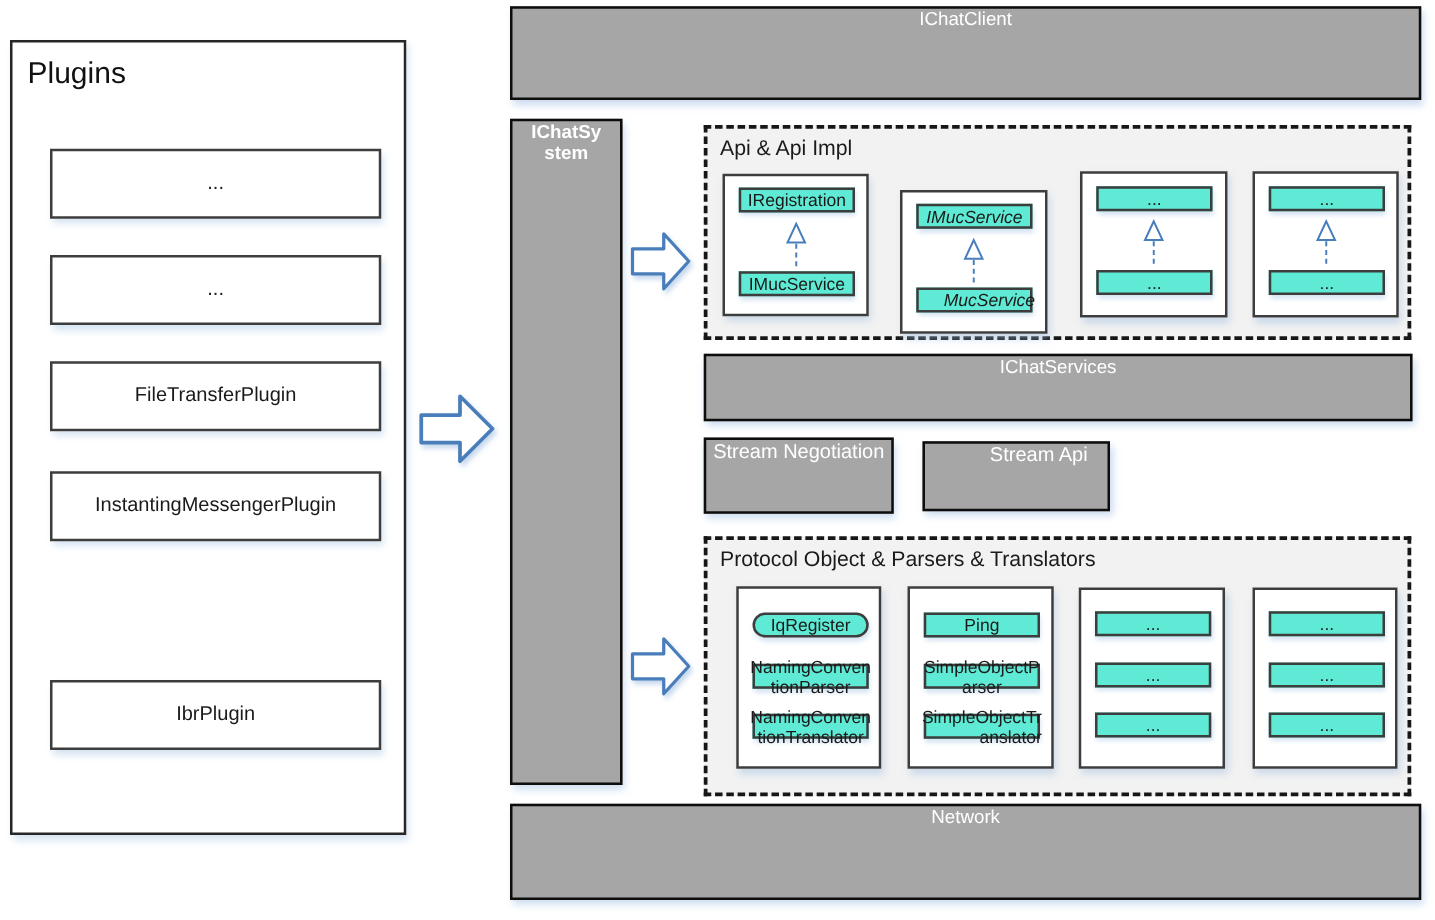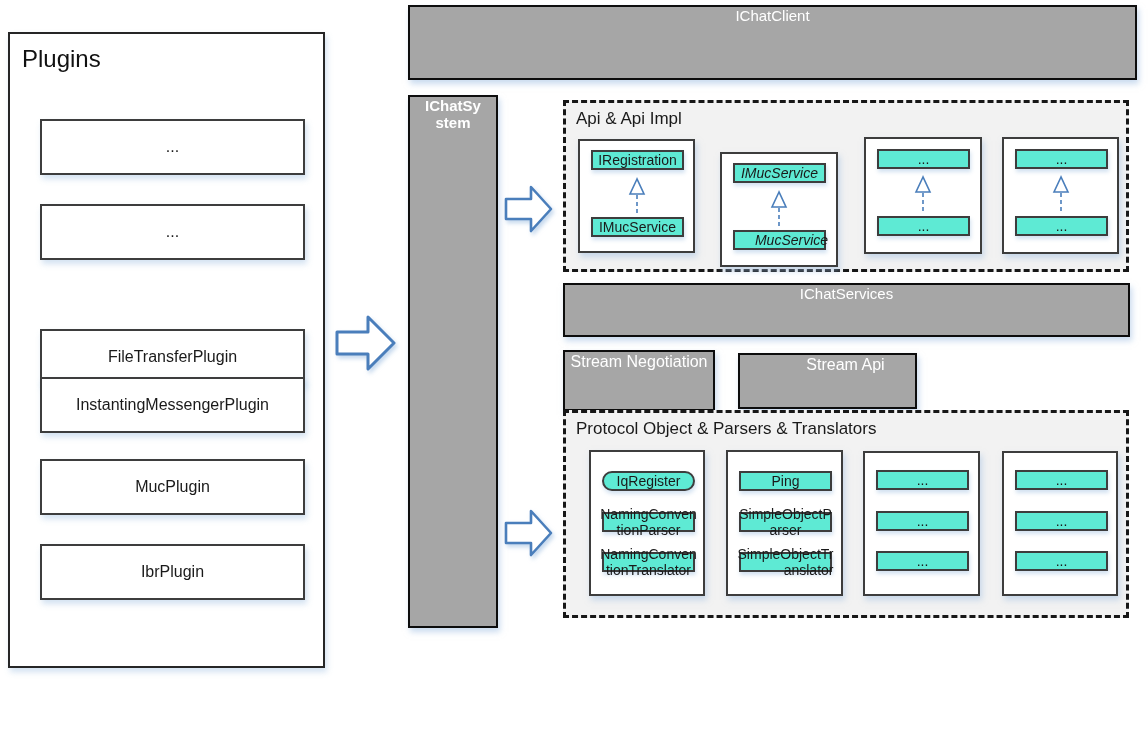--- a/index.html
+++ b/index.html
@@ -113,23 +113,22 @@
 </style>
 </head>
 <body>
 
 <div class="canvas">
 
   <div class="panel" style="left:8px; top:32px; width:317px; height:636px;">
     <div class="panel-title">Plugins</div>
     <div class="pluginbox" style="top:85px;">...</div>
     <div class="pluginbox" style="top:170px;">...</div>
-    <div class="pluginbox" style="top:255px;margin-top:40px;">FileTransferPlugin</div>
+    <div class="pluginbox" style="top:255px;">FileTransferPlugin</div>
     <div class="pluginbox" style="top:343px;">InstantingMessengerPlugin</div>
-    <div class="pluginbox" style="top:425px;">MucPlugin</div>
     <div class="pluginbox" style="top:510px;">IbrPlugin</div>
   </div>
 
   <svg class="arrow-svg" style="left:335px; top:310px;" width="62" height="66" viewBox="0 0 62 66">
     <polygon points="2,22 33,22 33,7 59,33 33,59 33,44 2,44" stroke-width="3"></polygon>
   </svg>
 
   <div class="graybar" style="left:408px; top:5px; width:729px; height:75px;">
     <span>IChatClient</span>
   </div>
@@ -183,29 +182,29 @@
     </div>
   </div>
 
   <div class="graybar" style="left:563px; top:283px; width:567px; height:54px;">
     <span>IChatServices</span>
   </div>
 
   <div class="graybar small" style="left:563px; top:350px; width:152px; height:61px;">
     <span>Stream Negotiation</span>
   </div>
-  <div class="graybar small" style="left:738px; top:353px; width:179px; height:56px;padding-left:36px;">
+  <div class="graybar small" style="left:738px; top:353px; width:150px; height:56px;padding-left:36px;">
     <span>Stream Api</span>
   </div>
 
   <svg class="arrow-svg" style="left:504px; top:506px;" width="50" height="54" viewBox="0 0 50 54">
     <polygon points="2,17 27,17 27,5 47,27 27,49 27,37 2,37" stroke-width="2.6"></polygon>
   </svg>
 
-  <div class="dashedbox" style="left:563px; top:410px; width:566px; height:208px;">
+  <div class="dashedbox" style="left:563px; top:429px; width:566px; height:208px;">
     <div class="section-title">Protocol Object &amp; Parsers &amp; Translators</div>
 
     <div class="groupbox" style="left:23px; top:37px; width:116px; height:146px;">
       <div class="clsbox" style="top:19px;border-radius:13px;">IqRegister</div>
       <div class="clsbox" style="top:60px;">NamingConven
 tionParser</div>
       <div class="clsbox" style="top:100px;">NamingConven
 tionTranslator</div>
     </div>
 
@@ -223,14 +222,17 @@
       <div class="clsbox" style="top:98px;">...</div>
     </div>
 
     <div class="groupbox" style="left:436px; top:38px; width:116px; height:145px;">
       <div class="clsbox" style="top:17px;">...</div>
       <div class="clsbox" style="top:58px;">...</div>
       <div class="clsbox" style="top:98px;">...</div>
     </div>
   </div>
 
+  <div class="graybar" style="left:408px; top:643px; width:729px; height:77px;">
+    <span>Network</span>
+  </div>
 
 </div>
 
 </body></html>

